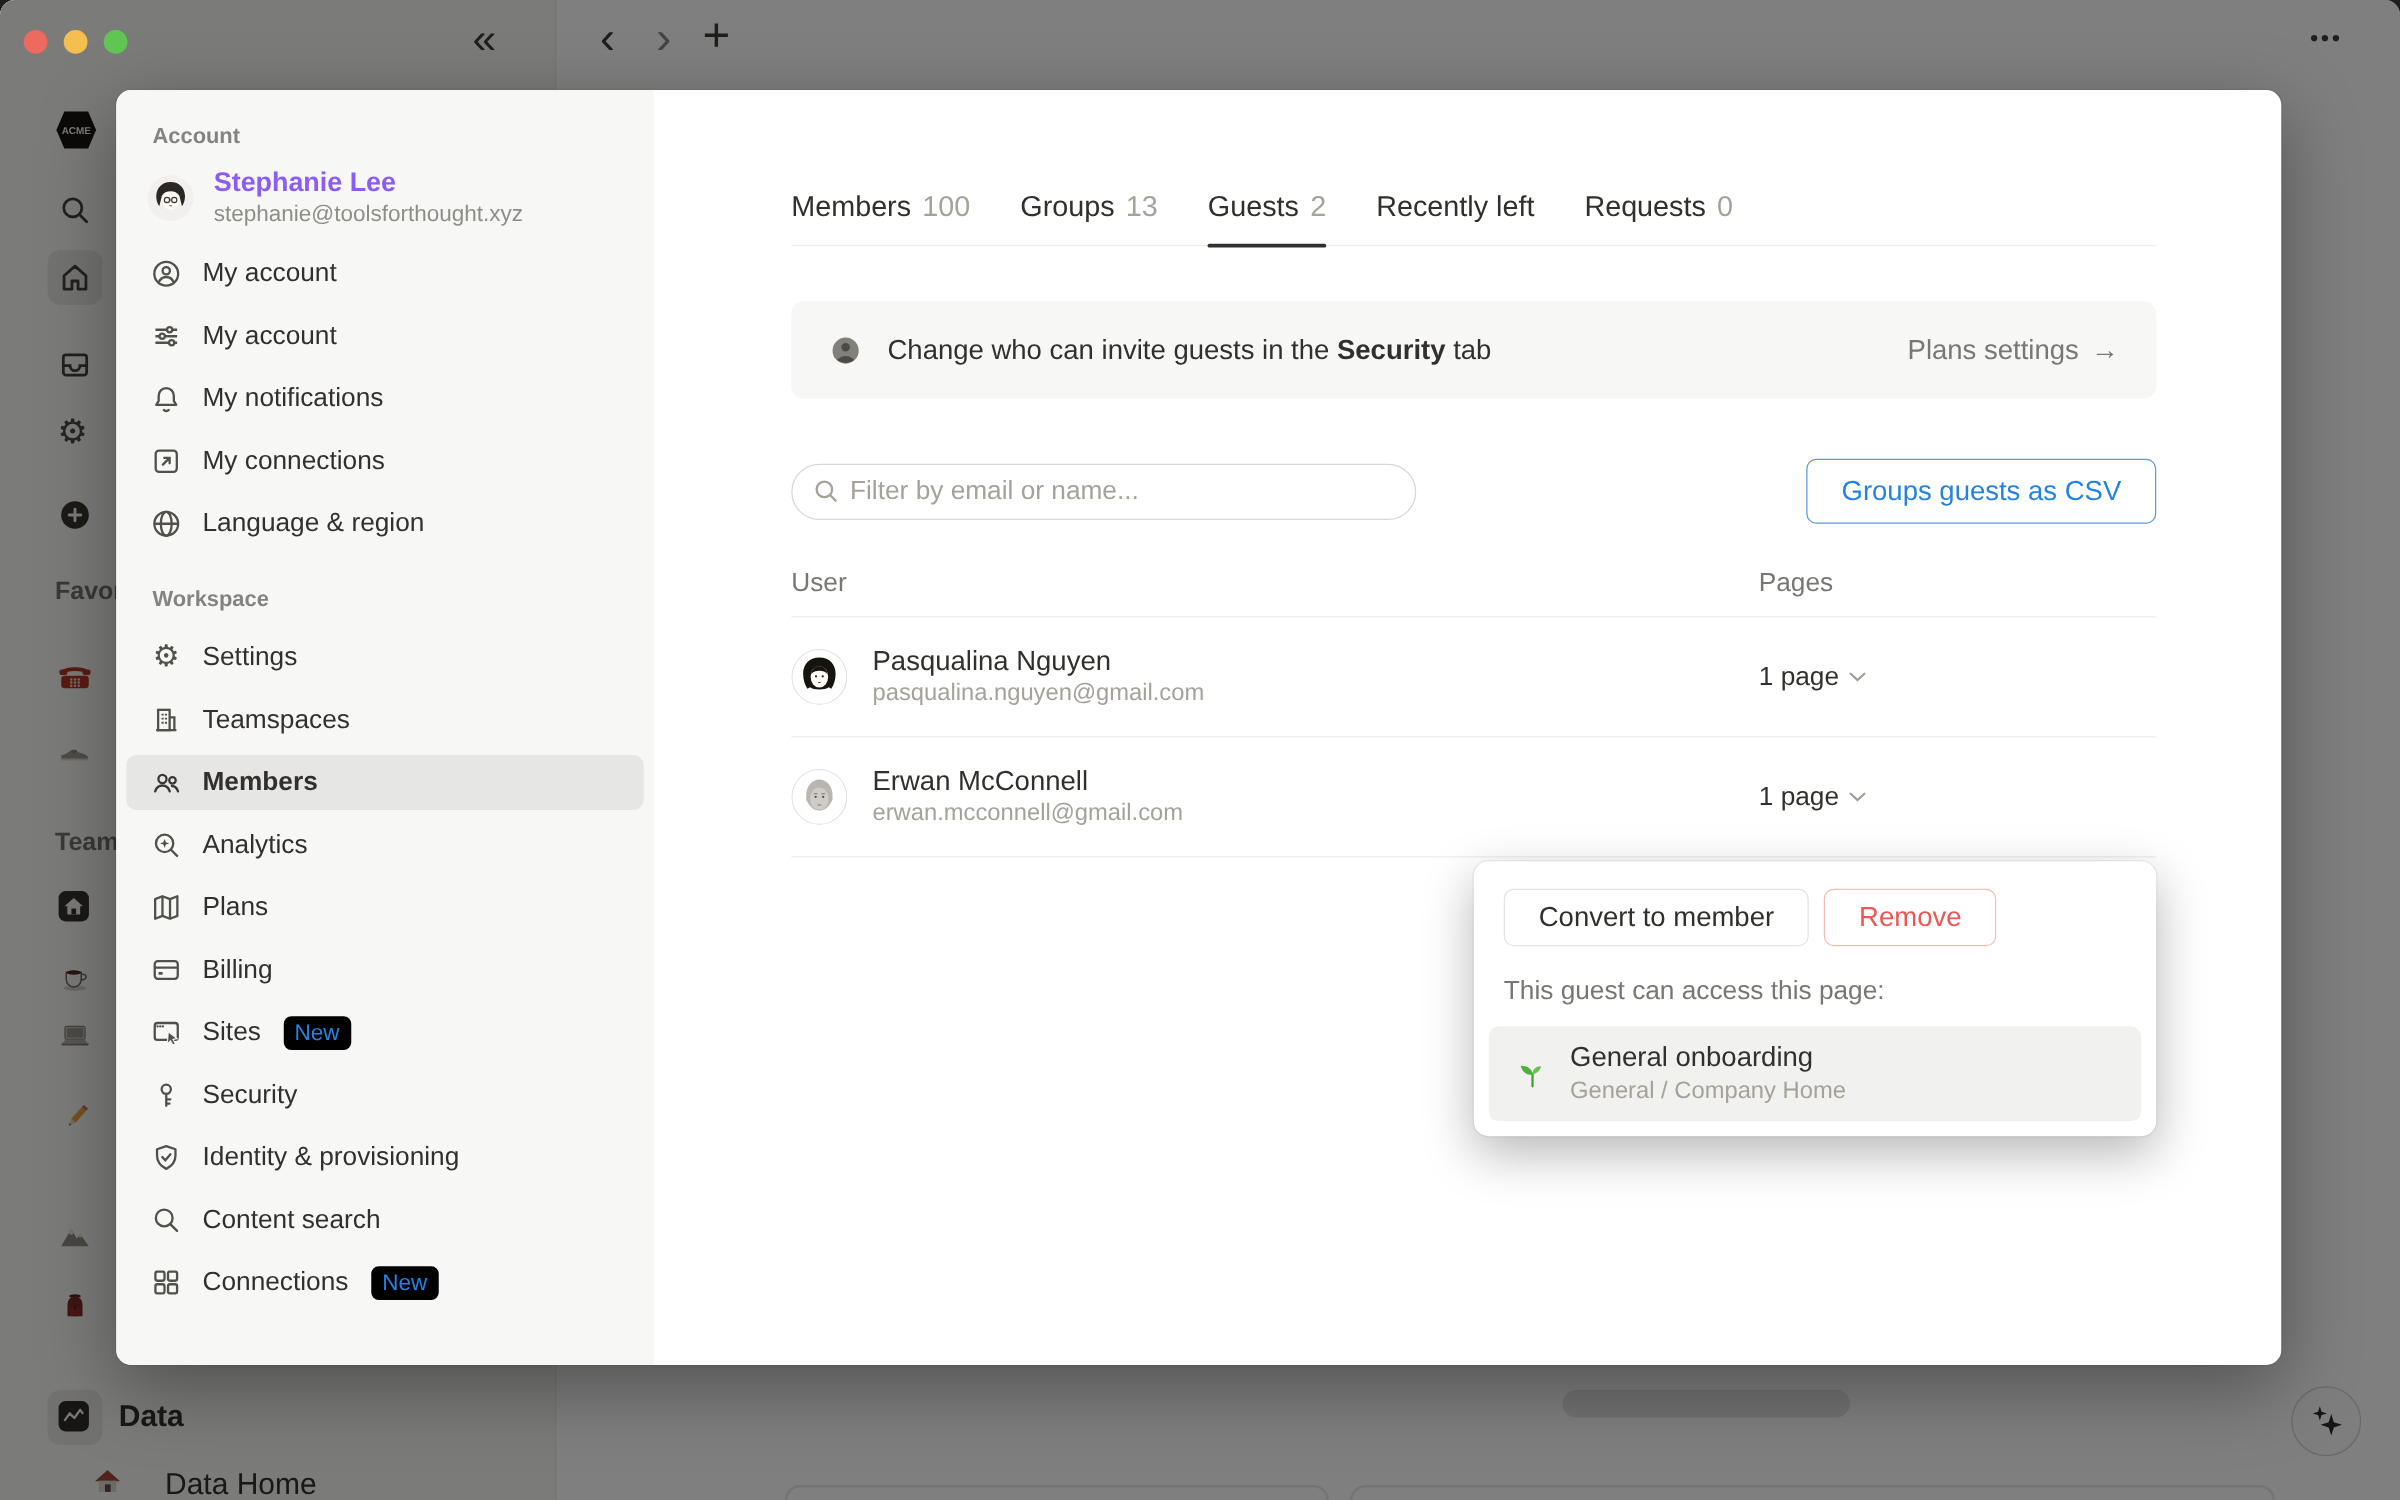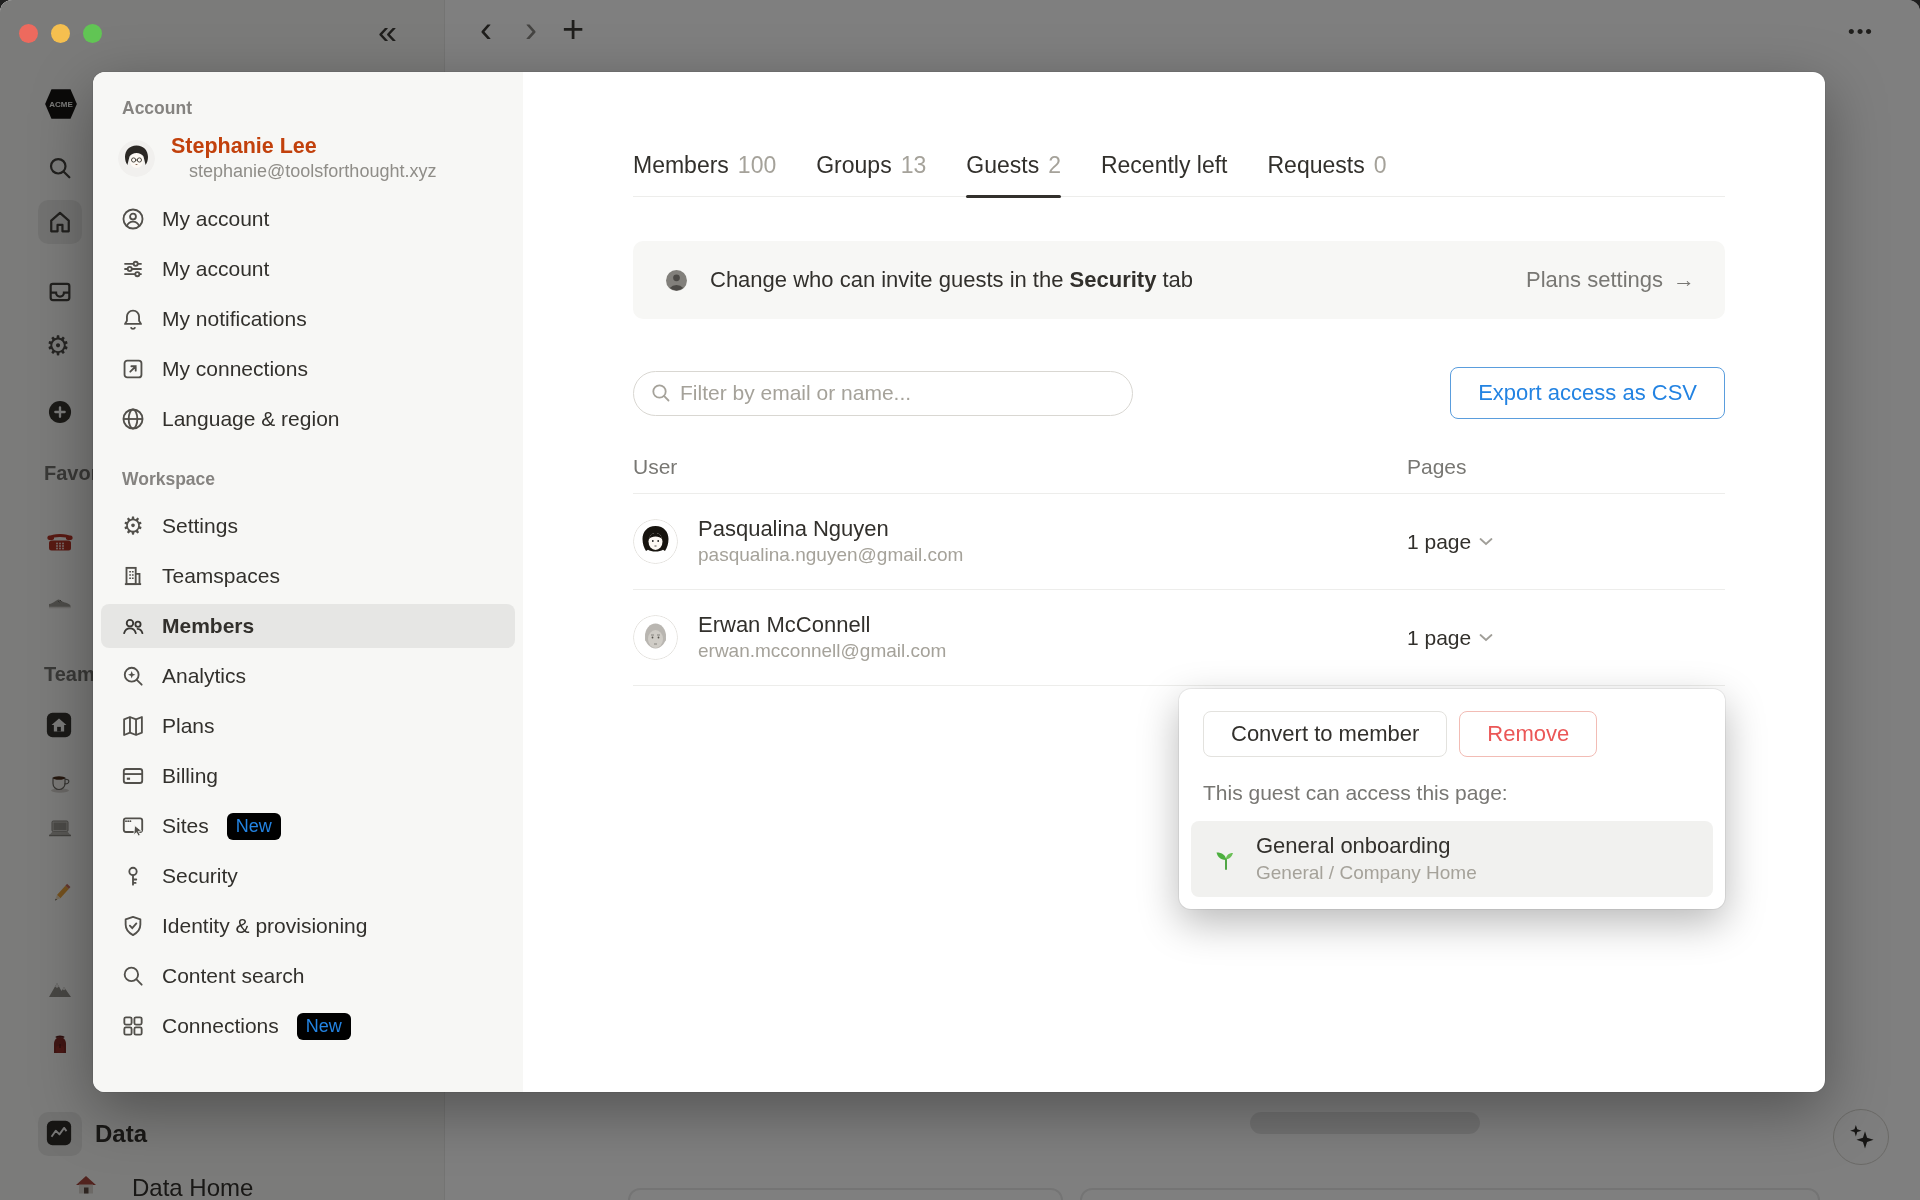--- a/index.html
+++ b/index.html
@@ -23,22 +23,22 @@
   .overlay{position:absolute;inset:0;background:rgba(0,0,0,0.5);z-index:50;}
   .tl-dot{position:absolute;top:24px;width:19px;height:19px;border-radius:50%;z-index:200;}
   .chrome-glyph{position:absolute;z-index:10;font-size:30px;color:#3e3c38;line-height:1;}
 
   
   .modal{position:absolute;left:93px;top:72px;width:1732px;height:1020px;background:#fff;border-radius:12px;z-index:100;
          box-shadow:0 0 0 1px rgba(0,0,0,0.05),0 18px 60px rgba(0,0,0,0.35);display:flex;overflow:hidden;}
   .nav-panel{width:430px;background:#f7f7f5;padding:26px 8px 0 0;flex-shrink:0;overflow:hidden;}
   .nav-h{margin:0 0 14px 29px;font-size:17.5px;font-weight:bold;color:#858380;}
   .profile{display:flex;align-items:center;gap:16px;margin:0 0 14px 25px;}
-  .profile .pname{font-size:21.5px;font-weight:bold;color:#c2410c;line-height:1.25;}
-  .profile .pmail{font-size:18px;color:#8f8d88;line-height:1.3;margin-left:18px;}
+  .profile .pname{font-size:21.5px;font-weight:bold;color:#8b5cf6;line-height:1.25;}
+  .profile .pmail{font-size:18px;color:#8f8d88;line-height:1.3;}
   .nav-item{display:flex;align-items:center;height:44px;margin:0 0 6px 8px;padding-left:19px;border-radius:8px;font-size:21px;color:#32302c;gap:16px;}
   .nav-item.sel{background:rgba(0,0,0,0.065);font-weight:bold;}
   .nav-item .nicon{width:26px;height:26px;display:flex;align-items:center;justify-content:center;flex-shrink:0;}
   .nav-item .nicon svg{width:26px;height:26px;}
   .gearglyph{font-size:24px;color:#52504b;line-height:1;}
   .badge-new{margin-left:2px;font-size:18px;color:#2383e2;background:#000000;border-radius:6px;padding:3px 9px;}
   .ws-h{margin-top:28px;}
 
   
   .content{flex:1;padding:80px 100px 0 110px;}
@@ -455,21 +455,21 @@
       </div>
 
       <div class="searchrow">
         <div class="searchbox">
           <svg class="sic" width="24" height="24" viewBox="0 0 24 24">
               <circle cx="10.5" cy="10.5" r="6.2" fill="none" stroke="#a5a29a" stroke-width="1.8"></circle>
               <path d="M15.2 15.2L19.5 19.5" stroke="#a5a29a" stroke-width="1.8" stroke-linecap="round"></path>
             </svg>
           <input type="text" placeholder="Filter by email or name..." style="">
         </div>
-        <button class="export-btn">Export access as CSV</button>
+        <button class="export-btn">Groups guests as CSV</button>
       </div>
 
       <div class="thead">
         <div class="c1">User</div>
         <div class="c2">Pages</div>
       </div>
 
       <div class="trow">
         <div class="c1">
           <svg class="avatar" viewBox="0 0 45 45">

